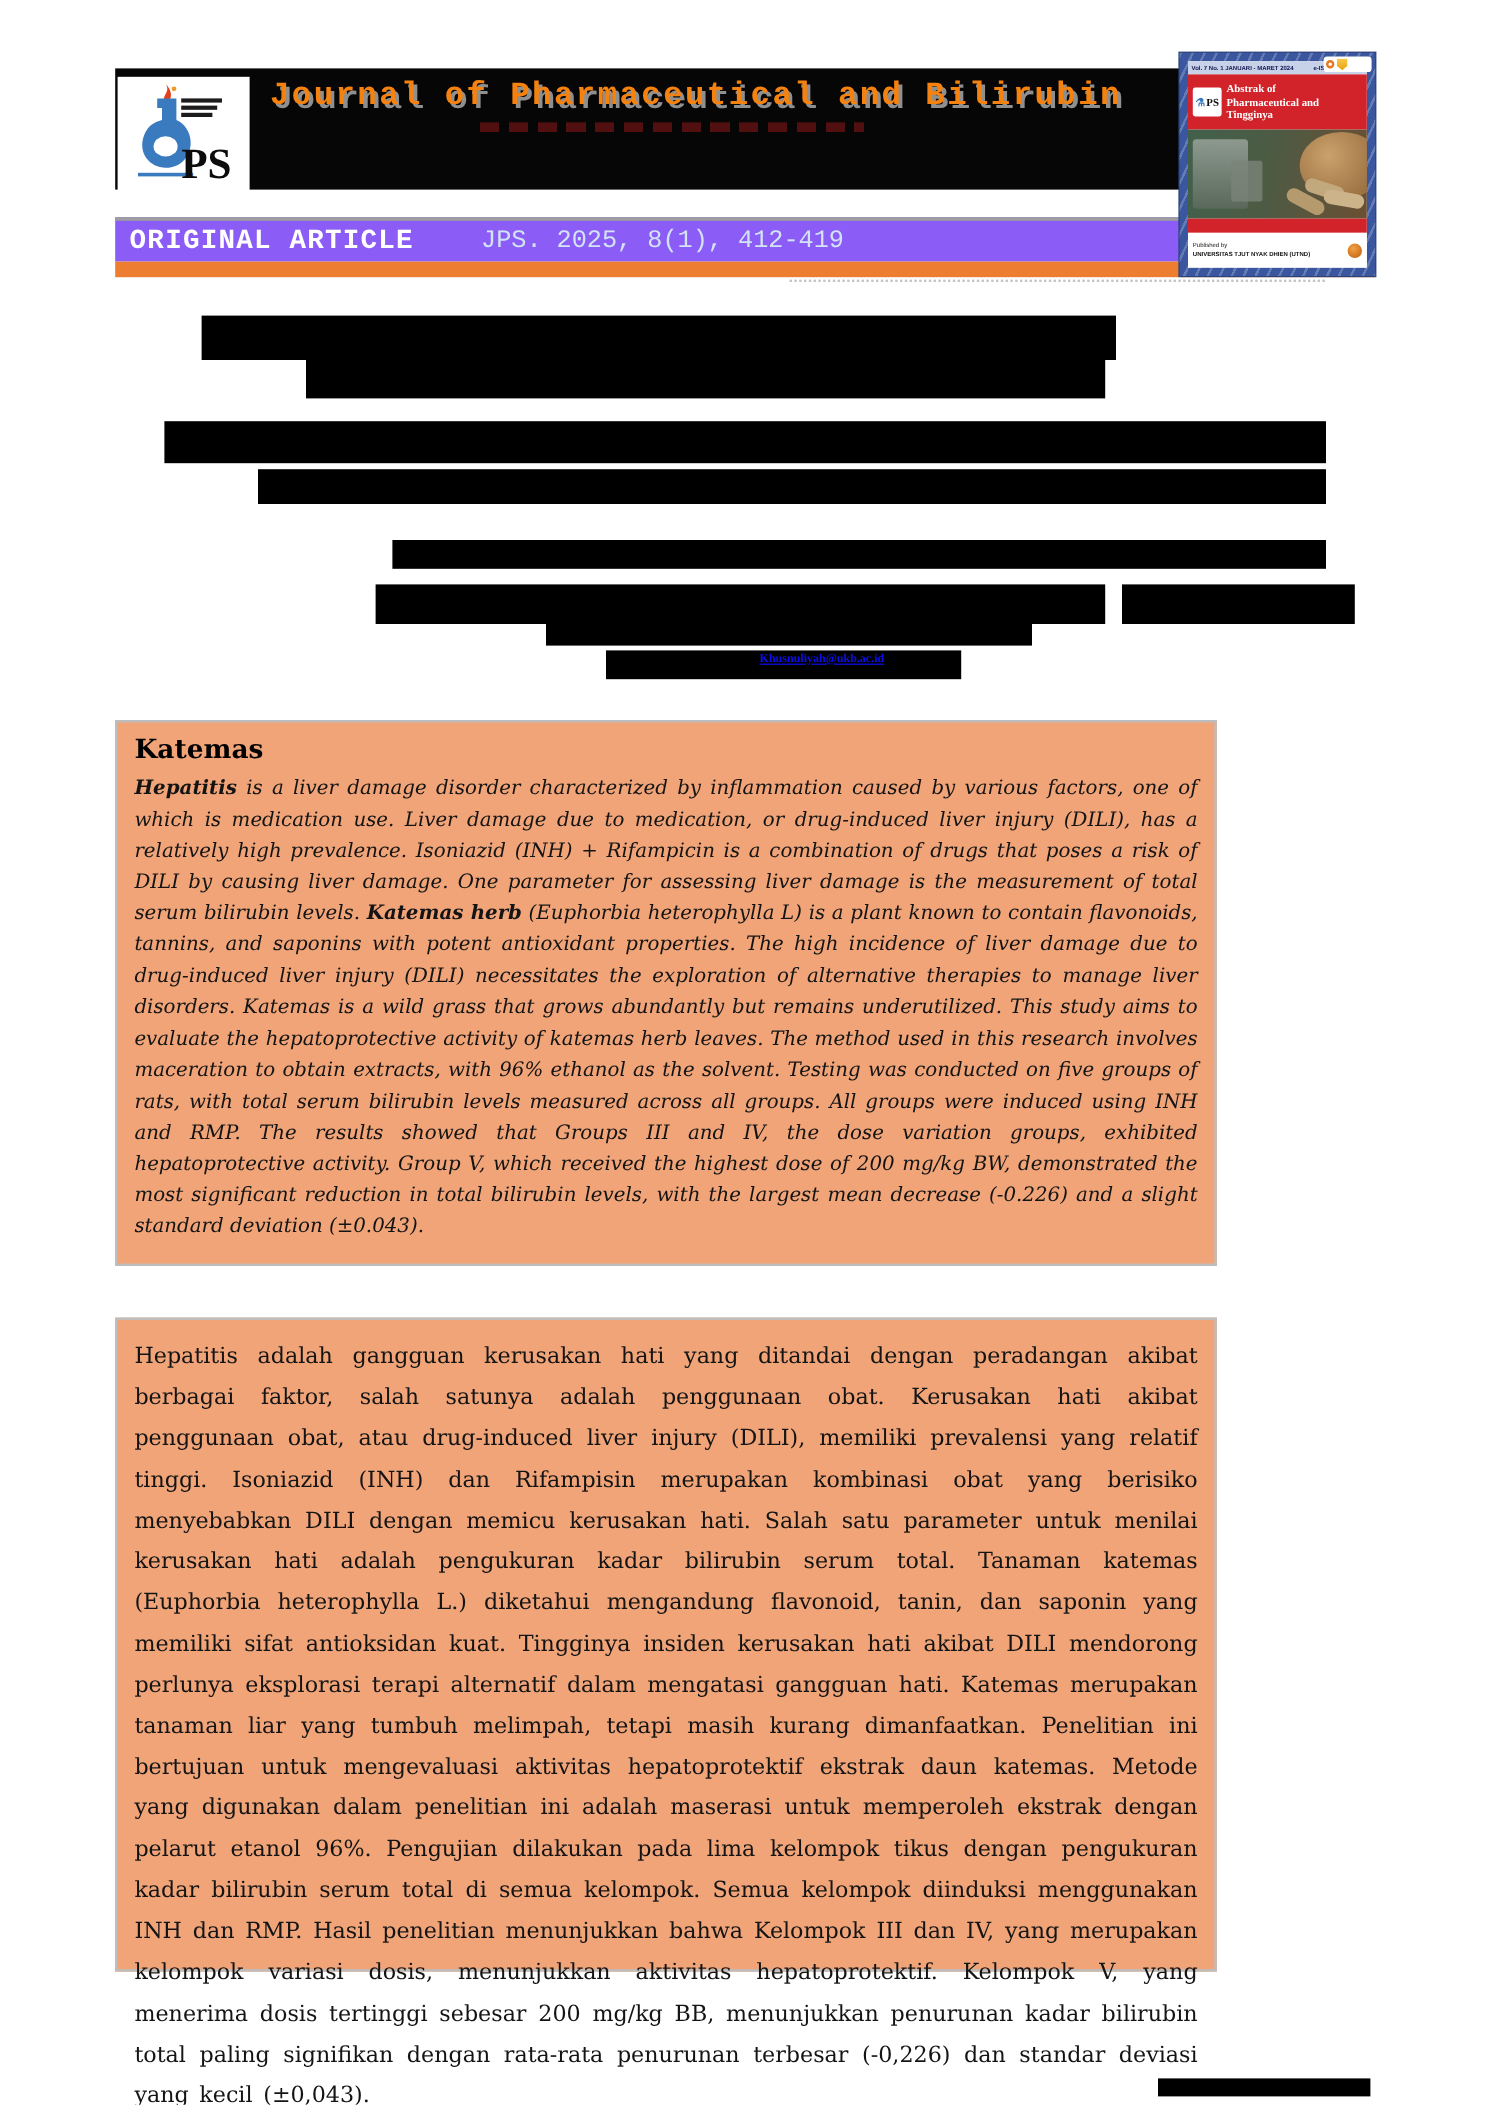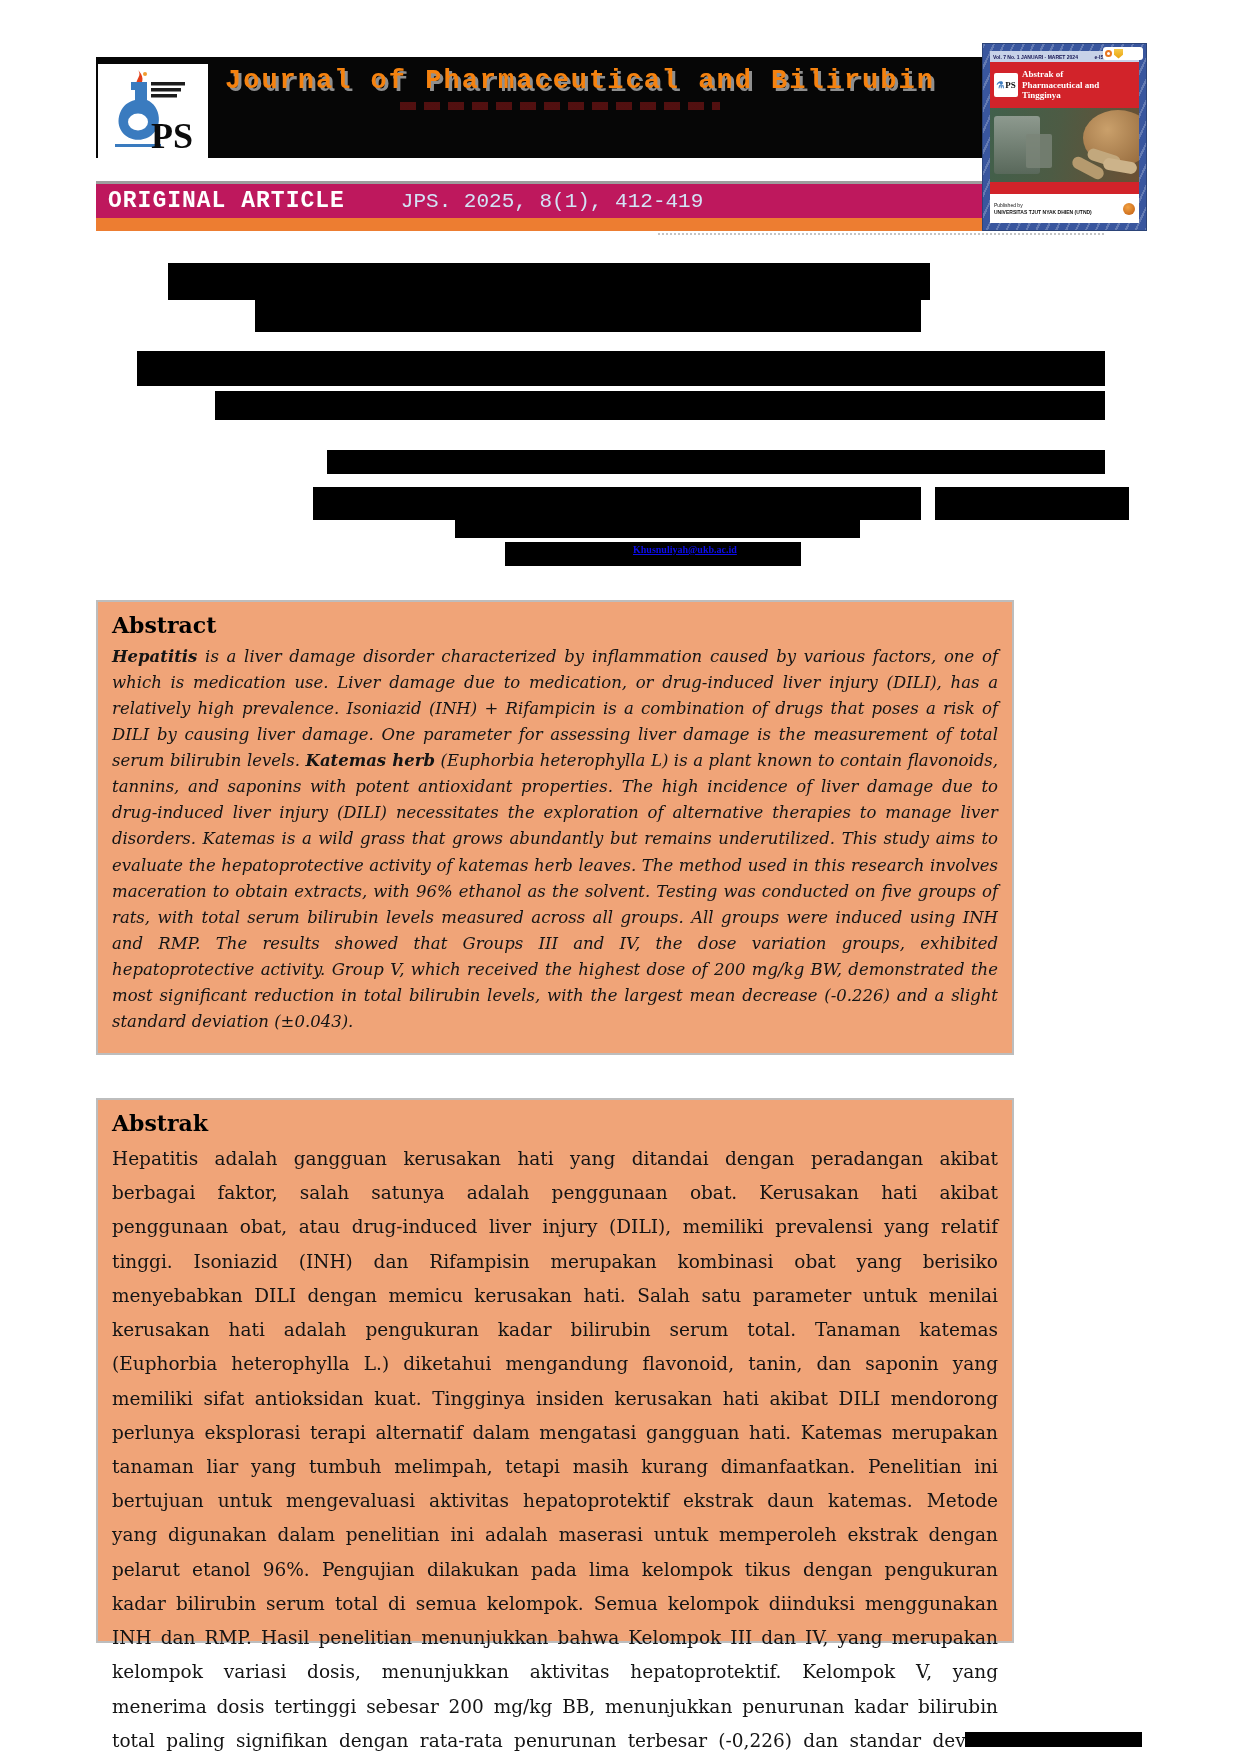--- a/index.html
+++ b/index.html
@@ -41,21 +41,21 @@
   .cover-pub{font-size:5px;color:#111;line-height:1.25;}
   .cover-pub .pubby{font-weight:normal;}
   .cover-pub .pubname{font-weight:bold;}
   .cover-seal{width:12px;height:12px;border-radius:50%;background:radial-gradient(circle at 40% 35%,#f2a242,#c05a10);flex:0 0 auto;}
   .sinta-badge{position:absolute;right:3px;top:3px;width:36px;height:13px;background:#ffffff;border-radius:3px;
     display:flex;align-items:center;gap:2px;padding:0 2px;}
   .sinta-dot{width:7px;height:7px;border-radius:50%;border:2px solid #e87722;box-sizing:border-box;}
   .sinta-shield{width:9px;height:10px;background:linear-gradient(#f7c948,#e8a20c);clip-path:polygon(0 0,100% 0,100% 62%,50% 100%,0 62%);}
 
   
-  .article-bar{left:96px;top:181px;width:917px;height:37px;background:#be185d;border-top:3px solid #9e9e9e;box-sizing:border-box;
+  .article-bar{left:96px;top:181px;width:917px;height:37px;background:#8b5cf6;border-top:3px solid #9e9e9e;box-sizing:border-box;
     display:flex;align-items:center;}
   .article-type{margin-left:12px;color:#ffffff;font-family:"Liberation Mono",monospace;font-weight:bold;font-size:23px;letter-spacing:1px;white-space:nowrap;}
   .citation{margin-left:56px;color:#d3e3f6;font-family:Liberation Mono, monospace;font-size:21px;white-space:nowrap;}
   .orange-strip{left:96px;top:218px;width:1050px;height:13px;background:#ed7d31;}
   .dotted-line{left:658px;top:233px;width:446px;height:0;border-top:2px dotted #c4c4c4;}
 
   
   .redact{background:#000000;}
   .r-title1{left:168px;top:263px;width:762px;height:37px;}
   .r-title2{left:255px;top:298px;width:666px;height:34px;}
@@ -156,23 +156,22 @@
 <div class="abs redact r-authors"></div>
 <div class="abs redact r-affil1"></div>
 <div class="abs redact r-affil2"></div>
 <div class="abs redact r-affil3a"></div>
 <div class="abs redact r-affil3b"></div>
 <div class="abs redact r-email1"></div>
 <div class="abs redact r-email2"></div>
 <a class="abs email-link" href="#">Khusnuliyah@ukb.ac.id</a>
 
 <div class="abs absbox box-en">
-  <h2>Abstract</h2>
+  <h2>Katemas</h2>
   <p class="abstract-text"><b>Hepatitis</b><span> is a liver damage disorder characterized by inflammation caused by various factors, one of which is medication use. Liver damage due to medication, or drug-induced liver injury (DILI), has a relatively high prevalence. Isoniazid (INH) + Rifampicin is a combination of drugs that poses a risk of DILI by causing liver damage. One parameter for assessing liver damage is the measurement of total serum bilirubin levels. </span><b>Katemas herb</b><span> (Euphorbia heterophylla L) is a plant known to contain flavonoids, tannins, and saponins with potent antioxidant properties. The high incidence of liver damage due to drug-induced liver injury (DILI) necessitates the exploration of alternative therapies to manage liver disorders. Katemas is a wild grass that grows abundantly but remains underutilized. This study aims to evaluate the hepatoprotective activity of katemas herb leaves. The method used in this research involves maceration to obtain extracts, with 96% ethanol as the solvent. Testing was conducted on five groups of rats, with total serum bilirubin levels measured across all groups. All groups were induced using INH and RMP. The results showed that Groups III and IV, the dose variation groups, exhibited hepatoprotective activity. Group V, which received the highest dose of 200 mg/kg BW, demonstrated the most significant reduction in total bilirubin levels, with the largest mean decrease (-0.226) and a slight standard deviation (±0.043).</span></p>
 </div>
 
 <div class="abs absbox box-id">
-  <h2>Abstrak</h2>
   <p class="abstrak-text">Hepatitis adalah gangguan kerusakan hati yang ditandai dengan peradangan akibat berbagai faktor, salah satunya adalah penggunaan obat. Kerusakan hati akibat penggunaan obat, atau drug-induced liver injury (DILI), memiliki prevalensi yang relatif tinggi. Isoniazid (INH) dan Rifampisin merupakan kombinasi obat yang berisiko menyebabkan DILI dengan memicu kerusakan hati. Salah satu parameter untuk menilai kerusakan hati adalah pengukuran kadar bilirubin serum total. Tanaman katemas (Euphorbia heterophylla L.) diketahui mengandung flavonoid, tanin, dan saponin yang memiliki sifat antioksidan kuat. Tingginya insiden kerusakan hati akibat DILI mendorong perlunya eksplorasi terapi alternatif dalam mengatasi gangguan hati. Katemas merupakan tanaman liar yang tumbuh melimpah, tetapi masih kurang dimanfaatkan. Penelitian ini bertujuan untuk mengevaluasi aktivitas hepatoprotektif ekstrak daun katemas. Metode yang digunakan dalam penelitian ini adalah maserasi untuk memperoleh ekstrak dengan pelarut etanol 96%. Pengujian dilakukan pada lima kelompok tikus dengan pengukuran kadar bilirubin serum total di semua kelompok. Semua kelompok diinduksi menggunakan INH dan RMP. Hasil penelitian menunjukkan bahwa Kelompok III dan IV, yang merupakan kelompok variasi dosis, menunjukkan aktivitas hepatoprotektif. Kelompok V, yang menerima dosis tertinggi sebesar 200 mg/kg BB, menunjukkan penurunan kadar bilirubin total paling signifikan dengan rata-rata penurunan terbesar (-0,226) dan standar deviasi yang kecil (±0,043).</p>
 
 </div>
 
 <div class="abs redact r-footer"></div>
 
 </body></html>

